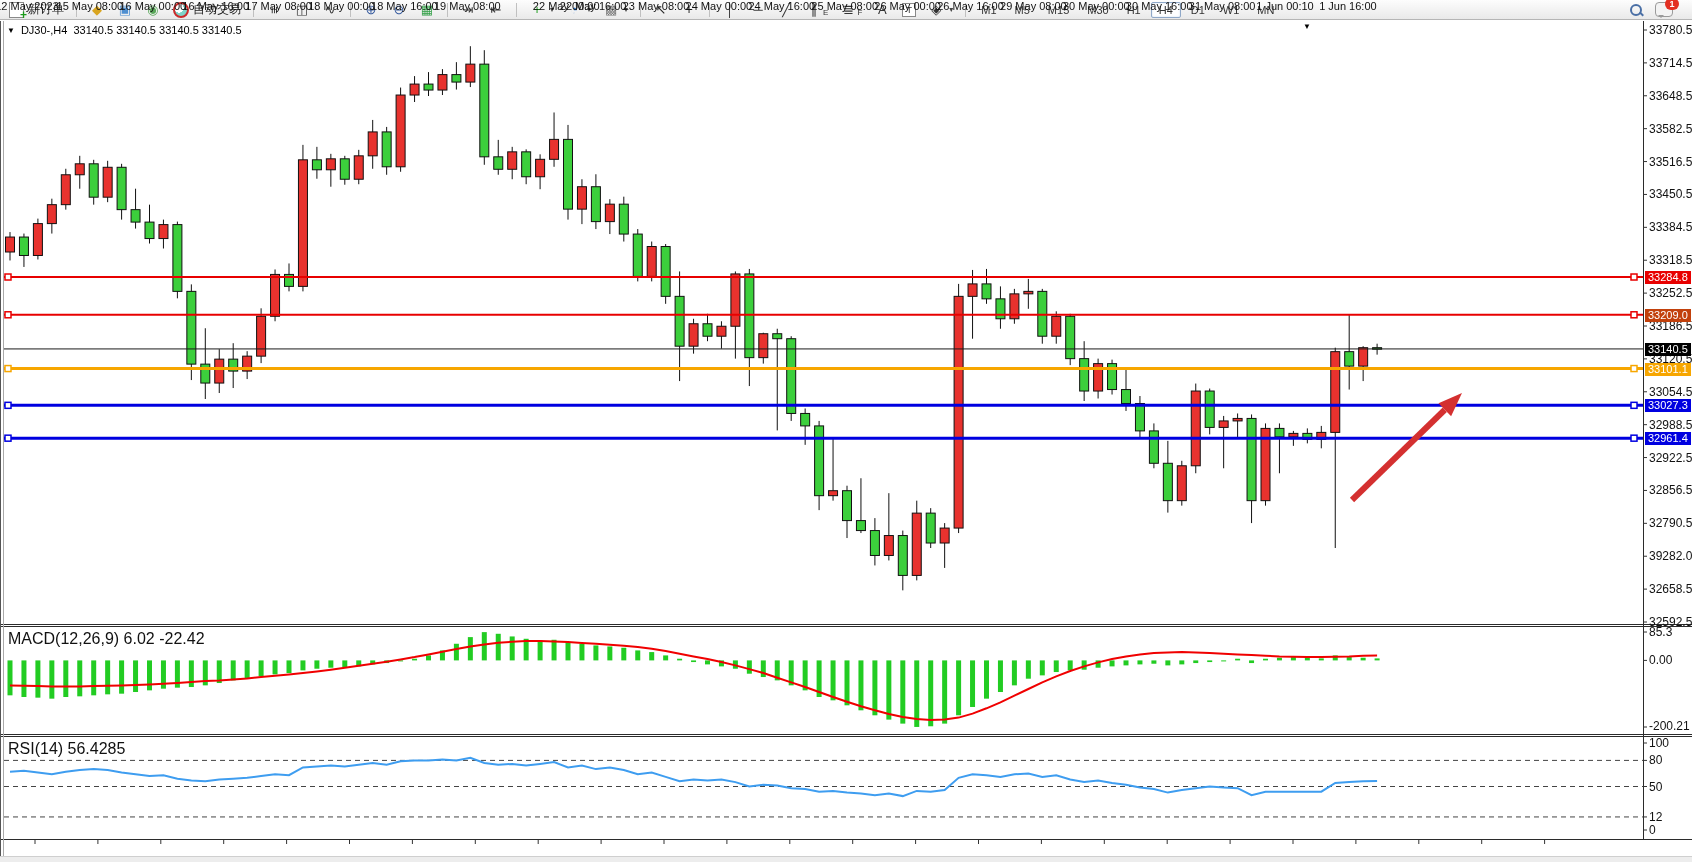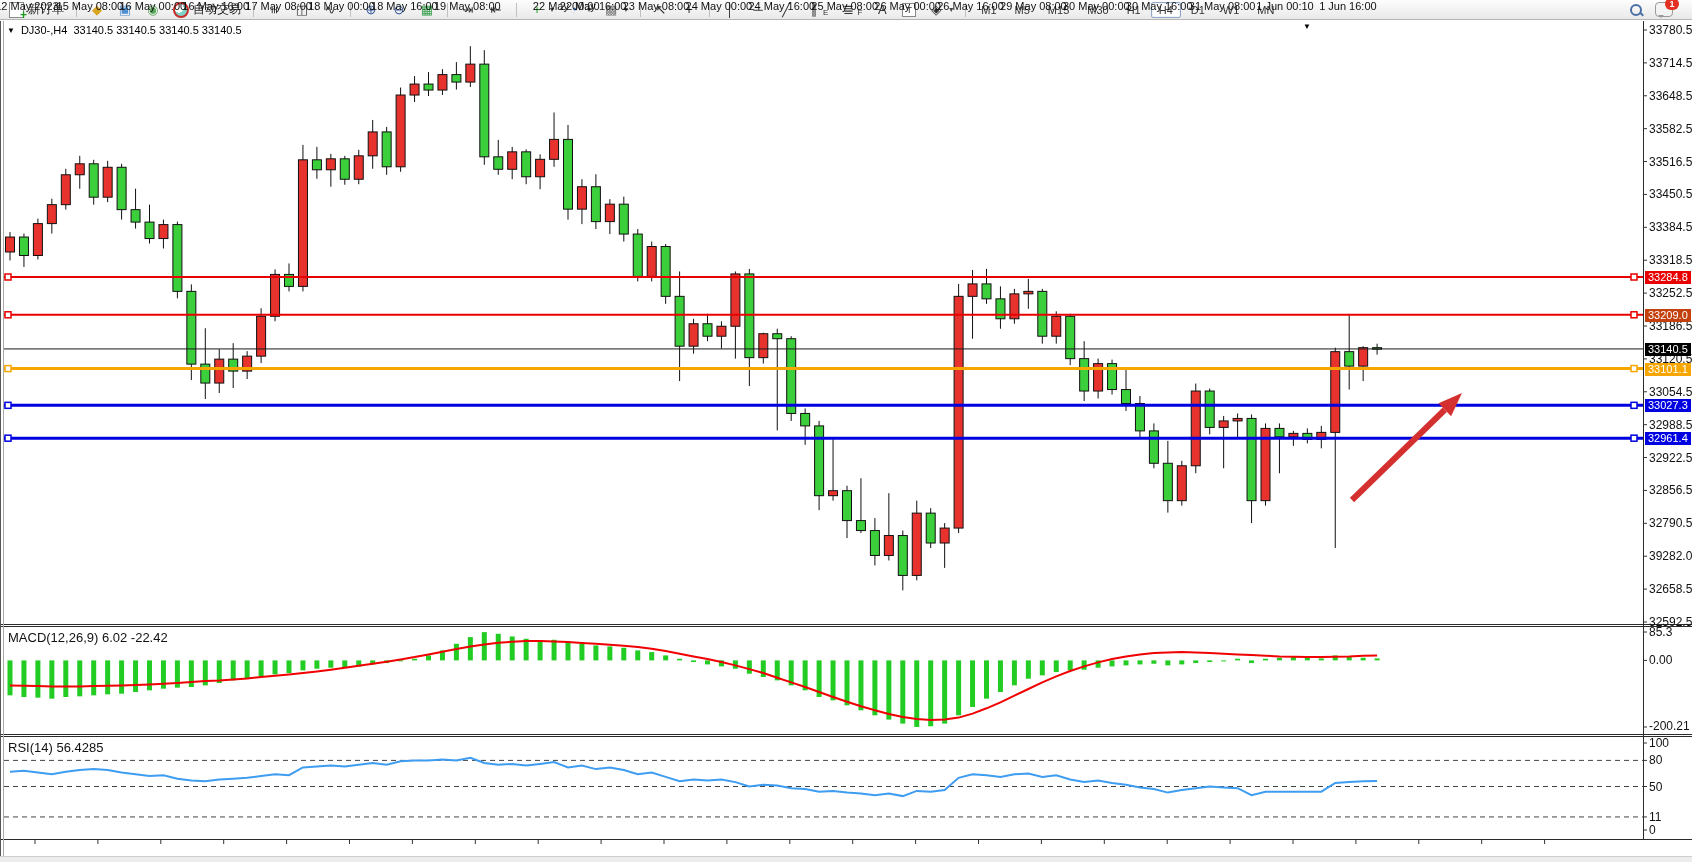--- a/index.html
+++ b/index.html
@@ -26,21 +26,21 @@
   .chat-ico{position:relative;width:16px;height:13px;background:#f3f3f3;border:1.5px solid #9a9a9a;border-radius:4px;}
   .chat-ico::after{content:"";position:absolute;left:2px;bottom:-5px;border:3px solid transparent;border-top-color:#9a9a9a;}
   .chat-badge{position:absolute;right:-7px;top:-5px;min-width:12px;height:12px;border-radius:7px;background:#e33022;color:#fff;font-size:9px;line-height:12px;text-align:center;padding:0 1px;font-weight:bold;}
   
   .hline-div{position:absolute;left:0;width:1692px;height:1px;background:#2b2b2b;}
   .vline-div{position:absolute;top:21px;width:1px;background:#2b2b2b;}
   #chart-svg{position:absolute;left:0;top:0;}
   .axis-label{position:absolute;left:1649px;font-size:12px;color:#111;line-height:11px;white-space:nowrap;}
   .axis-tag{position:absolute;left:1645px;font-size:11px;line-height:13px;color:#fff;padding:0 3px;white-space:nowrap;}
   .time-label{position:absolute;top:843px;font-size:11px;color:#111;transform:translateX(-50%);white-space:nowrap;}
-  .panel-label{position:absolute;font-size:13px;color:#111;white-space:nowrap;}
+  .panel-label{position:absolute;font-size:16px;color:#111;white-space:nowrap;}
   #title-row{position:absolute;left:7px;top:24px;font-size:11px;color:#000;display:flex;align-items:center;gap:6px;}
   #title-row .tri{font-size:8px;}
   #shift-marker{position:absolute;left:1303px;top:22px;font-size:8px;color:#000;}
   #bottom-strip{position:absolute;left:0;top:856px;width:1692px;height:6px;background:#ededed;border-top:1px solid #cfcfcf;}
 </style>
 </head>
 <body>
 
 <div id="app">
   <div id="toolbar">
@@ -598,21 +598,21 @@
       <div class="axis-tag" style="top: 342.923px; left: 1645px; background: rgb(0, 0, 0);">33140.5</div>
       <div class="axis-tag" style="top: 362.556px; left: 1645px; background: rgb(247, 166, 0);">33101.1</div>
       <div class="axis-tag" style="top: 399.332px; left: 1645px; background: rgb(0, 0, 224);">33027.3</div>
       <div class="axis-tag" style="top: 432.171px; left: 1645px; background: rgb(0, 0, 224);">32961.4</div>
       <div class="axis-label" style="top: 627.021px; left: 1649px;">85.3</div>
       <div class="axis-label" style="top: 655.4px; left: 1649px;">0.00</div>
       <div class="axis-label" style="top: 721.01px; left: 1649px;">-200.21</div>
       <div class="axis-label" style="top: 738px; left: 1649px;">100</div>
       <div class="axis-label" style="top: 755.4px; left: 1649px;">80</div>
       <div class="axis-label" style="top: 781.5px; left: 1649px;">50</div>
-      <div class="axis-label" style="top: 811.95px; left: 1649px;">11</div>
+      <div class="axis-label" style="top: 811.95px; left: 1649px;">12</div>
       <div class="axis-label" style="top: 825px; left: 1649px;">0</div>
       <div class="time-label" style="top: 0px; left: 27px;">12 May 2023</div>
       <div class="time-label" style="top: 0px; left: 89.9px;">15 May 08:00</div>
       <div class="time-label" style="top: 0px; left: 152.8px;">16 May 00:00</div>
       <div class="time-label" style="top: 0px; left: 215.7px;">16 May 16:00</div>
       <div class="time-label" style="top: 0px; left: 278.6px;">17 May 08:00</div>
       <div class="time-label" style="top: 0px; left: 341.5px;">18 May 00:00</div>
       <div class="time-label" style="top: 0px; left: 404.4px;">18 May 16:00</div>
       <div class="time-label" style="top: 0px; left: 467.3px;">19 May 08:00</div>
       <div class="time-label" style="top: 0px; left: 530.2px; margin-left: 36px;">22 May 00:00</div>

